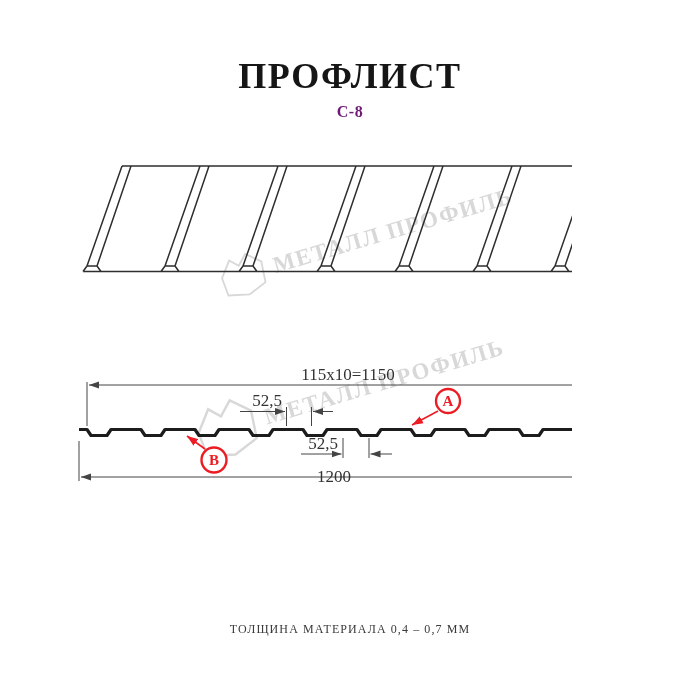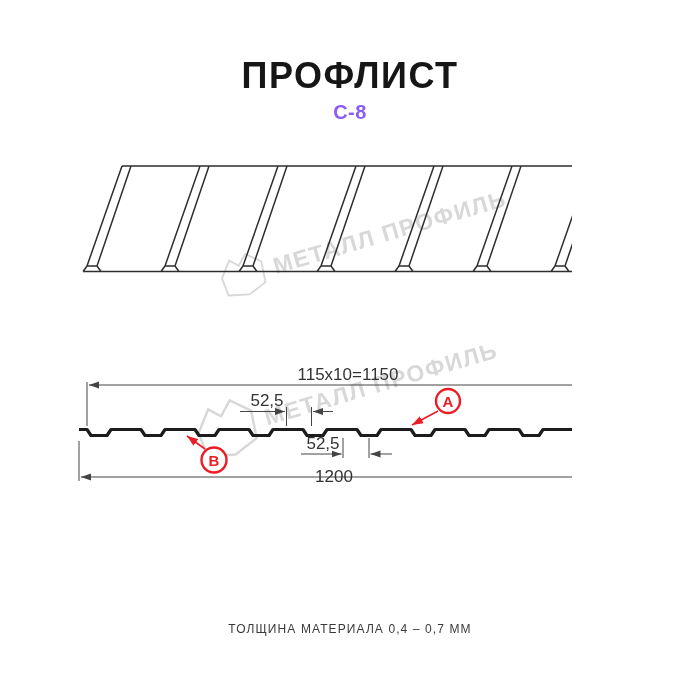--- a/index.html
+++ b/index.html
@@ -1,21 +1,21 @@
 <!DOCTYPE html>
 <html style="--red: #ec1c24; --line: #2e2e2e; --dim: #444444; --wm: #d8d8d8; --text: #161616;"><head>
 <meta charset="utf-8">
 <style>
   html,body{margin:0;padding:0;background:#fff;}
   .page{position:relative;width:572px;height:700px;background:#fff;overflow:hidden;
-        font-family:Liberation Sans, sans-serif;border-radius:18px;}
+        font-family:Liberation Serif, serif;border-radius:18px;}
   .abs{position:absolute;}
   .ctr{transform:translate(-50%,-50%);white-space:nowrap;}
   .title{font-size:36px;font-weight:bold;letter-spacing:1.5px;color:var(--text);}
-  .subtitle{font-size:20px;font-weight:bold;color:#8b5cf6;letter-spacing:.5px;}
+  .subtitle{font-size:16px;font-weight:bold;color:#701a75;letter-spacing:.5px;}
   .dim{font-size:17px;color:#333;}
   .callout-letter{font-size:15px;font-weight:bold;color:var(--red);}
   .footer-note{font-size:12px;color:#3a3a3a;letter-spacing:1.1px;font-weight:500;}
   .wm{display:flex;align-items:center;gap:9px;color:var(--wm);
       transform-origin:0 50%;transform:rotate(-16.5deg);pointer-events:none;}
   .wm-text{font-size:23px;font-weight:bold;letter-spacing:1.5px;white-space:nowrap;}
   svg{position:absolute;left:0;overflow:visible;}
   .thin{stroke:var(--dim);stroke-width:1;fill:none;}
   .gray{stroke:#9a9a9a;stroke-width:1;fill:none;}
   .draw{stroke:var(--line);stroke-width:1.5;fill:#fff;stroke-linejoin:round;}

